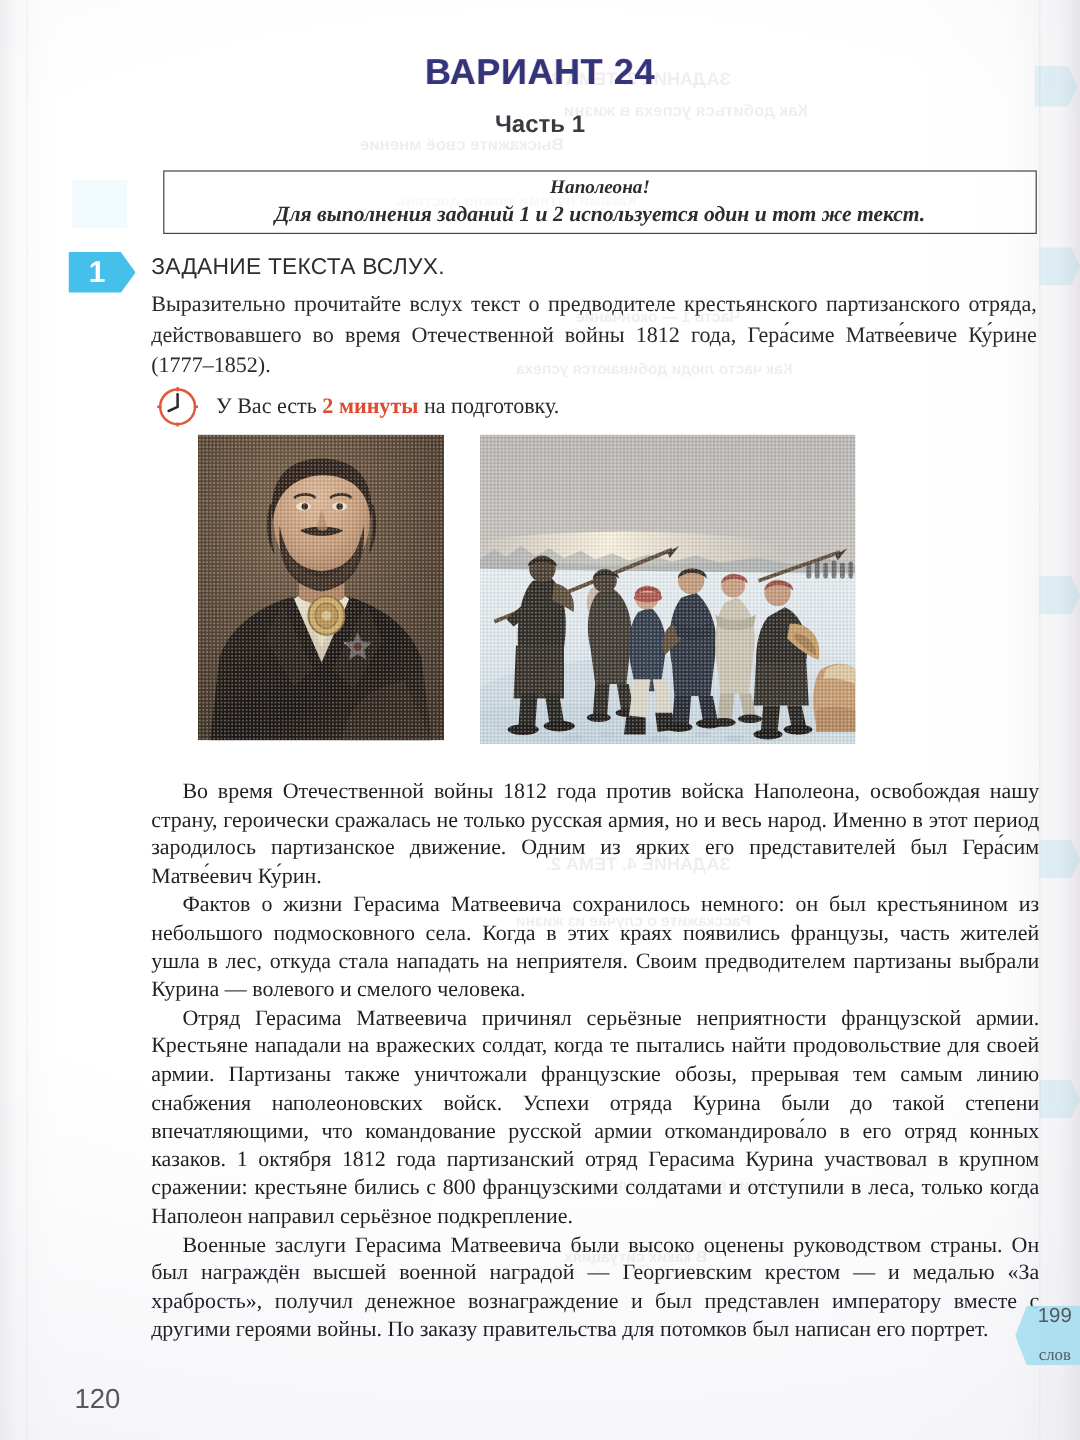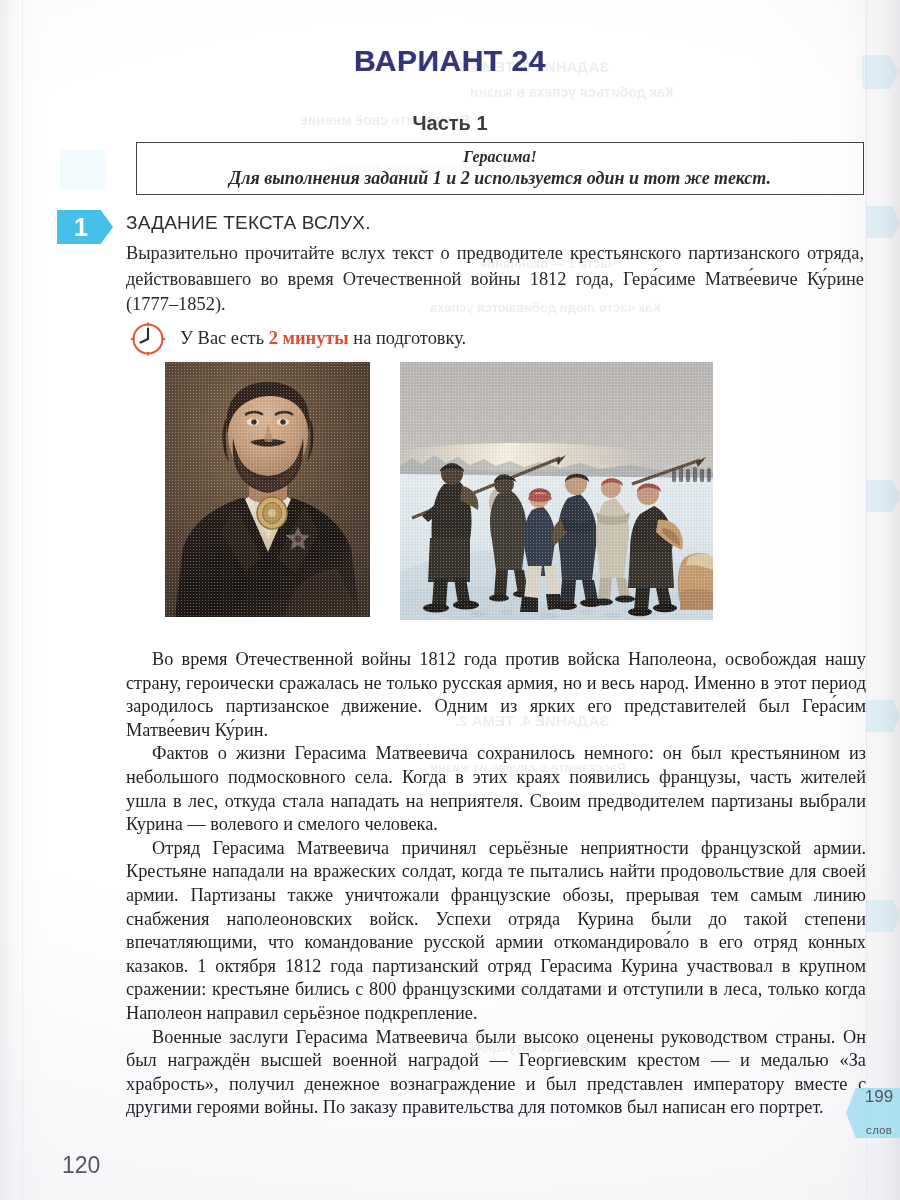--- a/index.html
+++ b/index.html
@@ -77,21 +77,21 @@
     font-family: "Liberation Sans", sans-serif;
     font-weight: bold;
     font-size: 30px;
     letter-spacing: 0.5px;
     color: #33357a;
     text-shadow: 0.6px 0px 0px rgba(180,80,110,0.40), -0.6px 0 0 rgba(60,90,170,0.25);
   }
 
   #part-title {
     position: absolute;
-    top: 112px; left: 0; width: 900px;
+    top: 93px; left: 0; width: 900px;
     text-align: center;
     font-family: "Liberation Sans", sans-serif;
     font-weight: bold;
     font-size: 20px;
     color: #3c3a40;
   }
 
   
   #attention-box {
     position: absolute;
@@ -238,22 +238,22 @@
     padding-left: 12px;
     opacity: 0.92;
   }
   #word-count-number {
     font-family: "Liberation Sans", sans-serif;
     font-size: 17px;
     color: #4b4a50;
     line-height: 1.05;
   }
   #word-count-label {
-    font-family: Liberation Mono, monospace;
-    font-size: 11px;
+    font-family: Liberation Serif, serif;
+    font-size: 14px;
     color: #4b4a50;
     line-height: 1.05;
   }
 
   
   #page-number {
     position: absolute;
     left: 62px; top: 1152px;
     font-family: "Liberation Sans", sans-serif;
     font-size: 23px;
@@ -288,21 +288,21 @@
 
   <div id="paper-tint"></div>
 
   <div id="content">
 
     <div id="variant-title">ВАРИАНТ 24</div>
 
     <div id="part-title">Часть 1</div>
 
     <div id="attention-box">
-      <div id="attention-title">Герасима!</div>
+      <div id="attention-title">Наполеона!</div>
       <div id="attention-text">Для выполнения заданий 1 и 2 используется один и тот же текст.</div>
     </div>
 
     <div id="task-badge">
       <span>1</span>
     </div>
 
     <div id="task-heading">ЗАДАНИЕ ТЕКСТА ВСЛУХ.</div>
 
     <div id="task-instruction">Выразительно прочитайте вслух текст о предводителе крестьянского партизанского отряда, действовавшего во время Отечественной войны 1812 года, Гера́симе Матве́евиче Ку́рине (1777–1852).</div>

